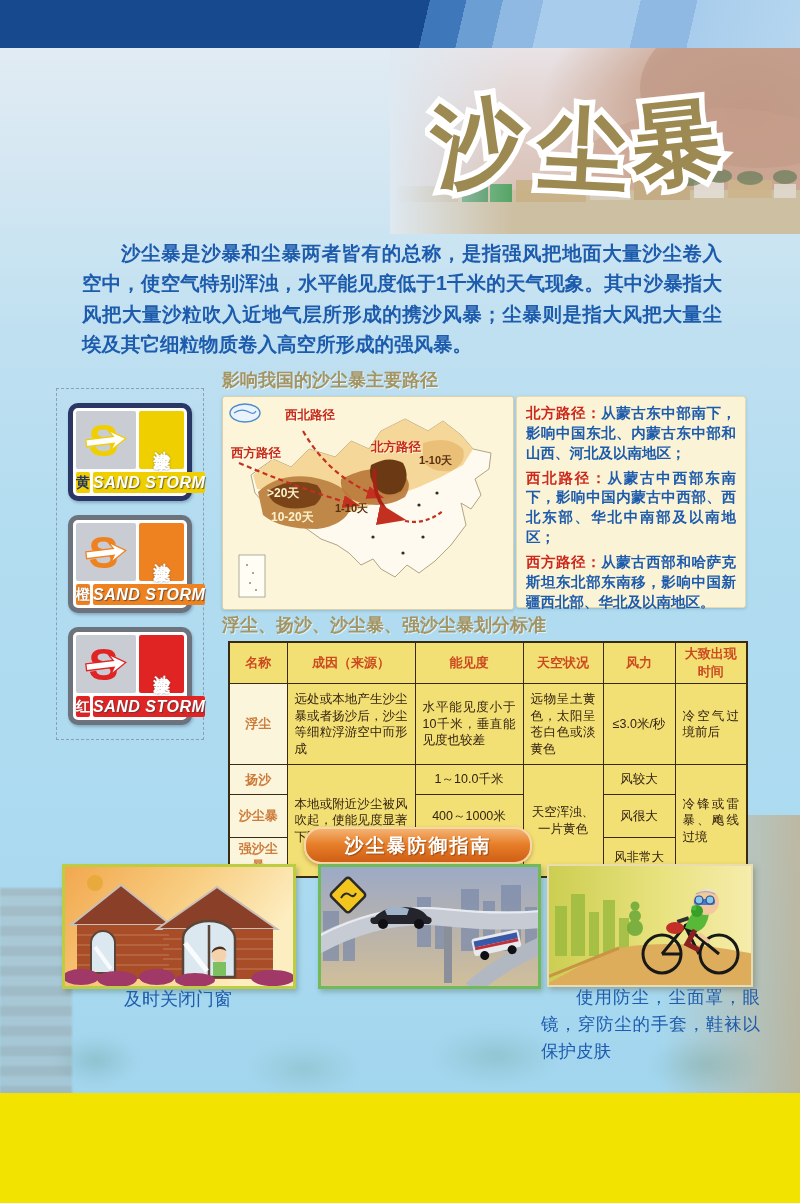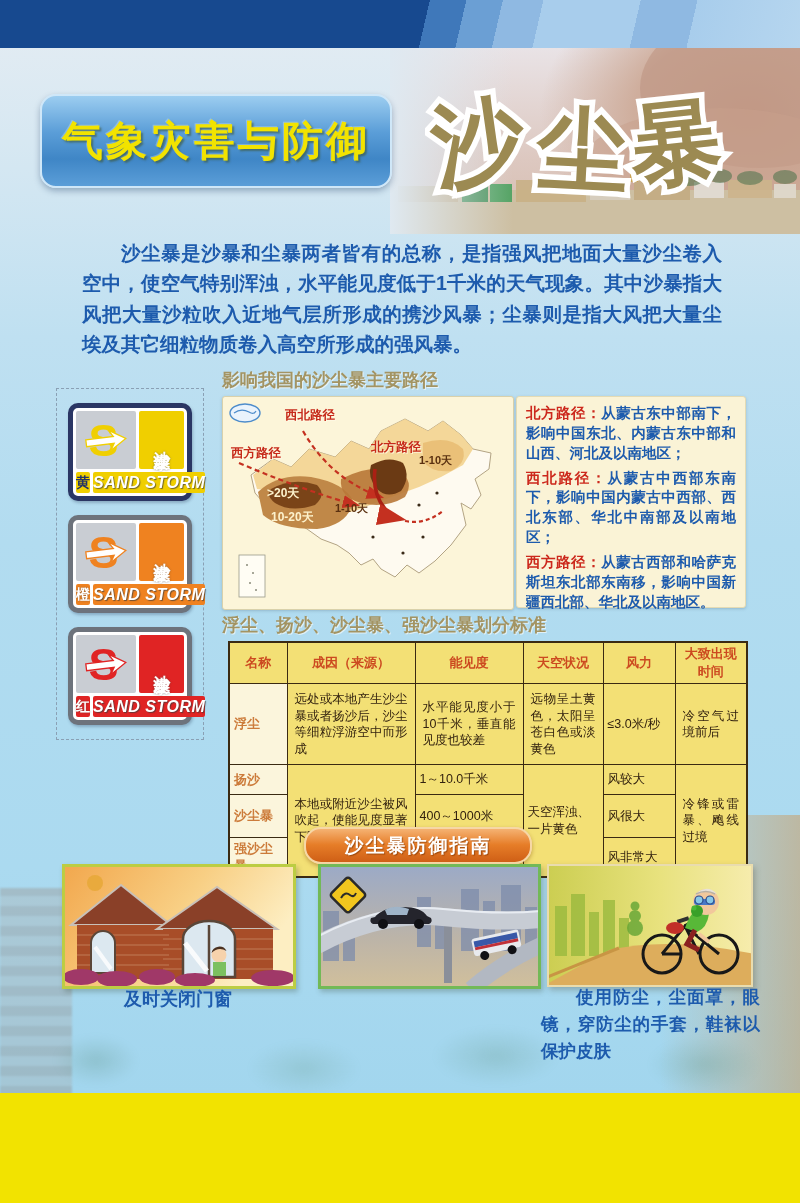--- a/index.html
+++ b/index.html
@@ -72,40 +72,40 @@
     box-shadow:0 1px 3px rgba(60,80,100,.25);}
   .routes-panel p{margin:0 0 5px 0;font-size:14.5px;line-height:1.37;font-weight:bold;text-align:justify;}
   .route-name{color:#cc281c;}
   .route-desc{color:#1d5bad;}
 
   
   .std-table{position:absolute;left:228px;top:641px;width:518px;z-index:4;border-collapse:collapse;
     table-layout:fixed;background:#fbf5dc;border:2px solid #3a2a12;}
   .std-table th,.std-table td{border:1px solid #3a2a12;padding:2px 4px;vertical-align:middle;}
   .std-table th{background:#f3e075;color:#cc4a20;font-size:13px;font-weight:bold;height:22px;}
-  .std-table td{background:#f3e075;color:#33220f;font-size:12.5px;line-height:1.32;text-align:left;}
+  .std-table td{background:#f3e075;color:#33220f;font-size:12.5px;line-height:1.32;text-align:center;}
   .std-table td.rowname{background:#fbf5dc;color:#cc7b3a;font-weight:bold;font-size:13px;}
   .std-table td.just{text-align:justify;padding:2px 7px;}
   .r1 td{height:76px;} .r2 td{height:25px;} .r3 td{height:38px;} .r4 td{height:30px;}
 
   
   .guide-badge{position:absolute;left:304px;top:827px;width:224px;height:33px;border-radius:17px;
     background:linear-gradient(180deg,#f5b272 0%,#e67d28 48%,#cf5f16 100%);
     border:2px solid #f6d7a6;display:flex;align-items:center;justify-content:center;z-index:4;
     box-shadow:0 2px 4px rgba(120,60,10,.4);}
   .guide-badge span{color:#fff;font-size:19px;font-weight:bold;letter-spacing:2px;
     text-shadow:1px 1px 1px rgba(120,50,0,.6);}
 
   
   .card{position:absolute;top:864px;height:119px;z-index:4;overflow:hidden;background:#fff;}
   .card svg{display:block;width:100%;height:100%;}
   .card1{left:62px;width:228px;border:3px solid #bccd43;box-shadow:2px 3px 5px rgba(60,80,60,.3);}
   .card2{left:318px;width:217px;border:3px solid #72b957;box-shadow:2px 3px 5px rgba(60,80,60,.3);}
   .card3{left:547px;width:202px;border:2px solid #e9dcae;box-shadow:2px 3px 6px rgba(80,80,60,.35);}
-  .caption{position:absolute;color:#1d5bad;font-weight:bold;z-index:4;}
+  .caption{position:absolute;color:#1d5bad;font-weight:normal;z-index:4;}
   .cap1{left:124px;top:987px;font-size:18px;}
   .cap2{left:314px;top:984px;width:230px;font-size:17.5px;line-height:1.55;text-indent:2em;text-align:justify;}
   .cap3{left:541px;top:984px;width:219px;font-size:17.5px;line-height:1.55;text-indent:2em;text-align:justify;}
 
   
   .haze{position:absolute;z-index:1;pointer-events:none;}
   .haze-right{right:0;top:815px;width:140px;height:290px;
     background:linear-gradient(270deg,rgba(205,150,85,.50),rgba(205,150,85,0));}
   .haze-left-bldg{left:0;top:888px;width:72px;height:208px;opacity:.45;
     background:repeating-linear-gradient(0deg,rgba(140,100,80,.55) 0 10px,rgba(175,140,120,.45) 10px 20px);
@@ -164,23 +164,20 @@
           <ellipse cx="395" cy="129" rx="12" ry="7"></ellipse>
       </g>
     </svg>
     <div class="fadeL"></div>
   </div>
 
   <svg class="main-title-svg" viewBox="0 0 350 160">
     <text x="12" y="118" rotate="-8 3 -6">沙尘暴</text>
   </svg>
 
-  <div class="header-badge">
-    <span>气象灾害与防御</span>
-  </div>
 
   <div class="intro">沙尘暴是沙暴和尘暴两者皆有的总称，是指强风把地面大量沙尘卷入空中，使空气特别浑浊，水平能见度低于1千米的天气现象。其中沙暴指大风把大量沙粒吹入近地气层所形成的携沙风暴；尘暴则是指大风把大量尘埃及其它细粒物质卷入高空所形成的强风暴。</div>
 
   <div class="signs-col">
 
     <div class="sign sign-yellow">
       <div class="sign-top">
         <div class="sign-s-cell">
           <svg viewBox="0 0 60 60">
               <text x="27" y="48" text-anchor="middle" font-size="52" font-weight="bold" font-family="Liberation Sans,sans-serif" fill="currentColor">S</text>

